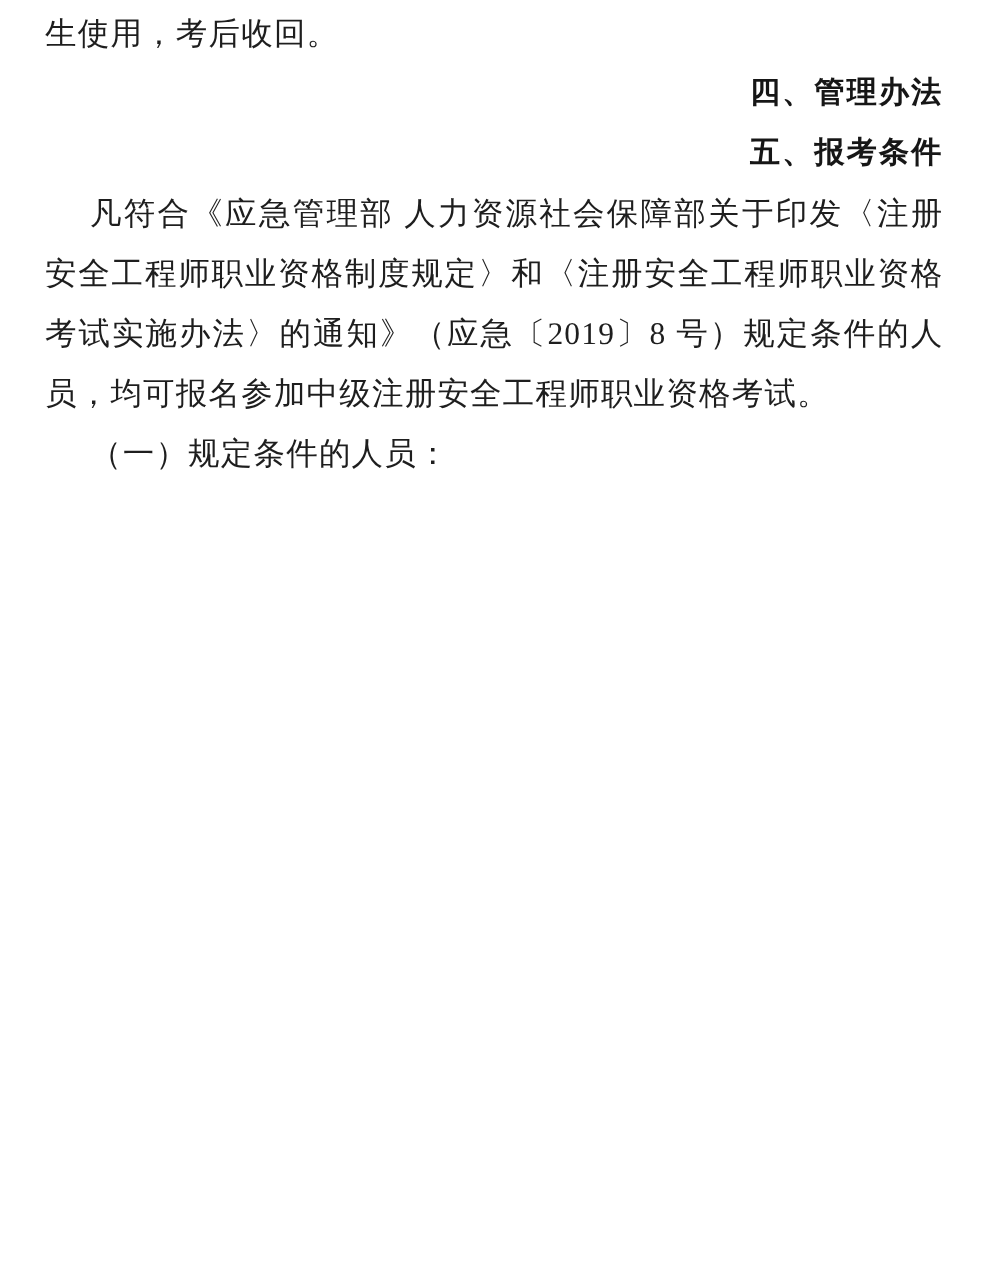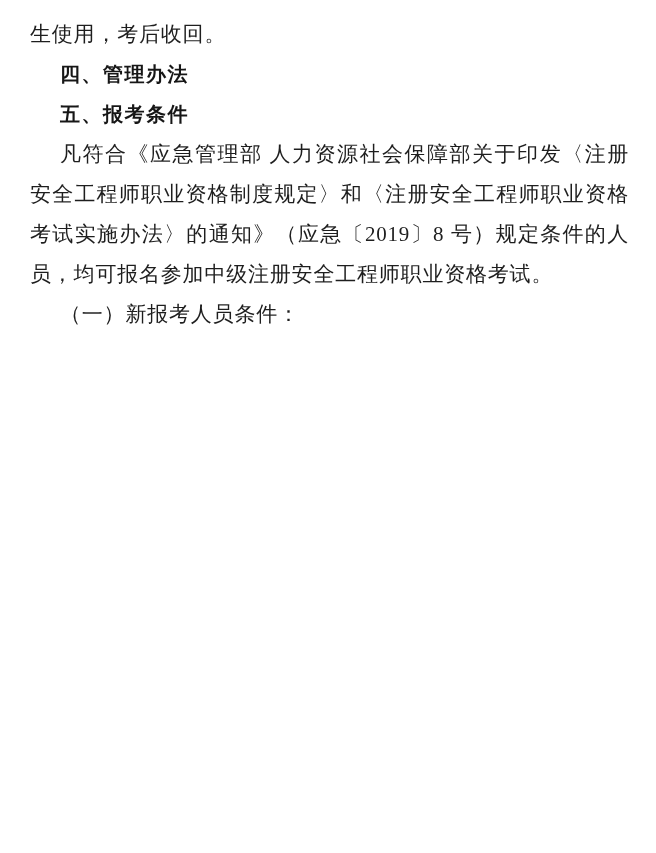--- a/index.html
+++ b/index.html
@@ -8,21 +8,21 @@
     background: #ffffff;
   }
   body {
     width: 656px;
     height: 853px;
     overflow: hidden;
     position: relative;
   }
   .doc-page {
     position: absolute;
-    top: 14px;
+    top: 2px;
     left: 30px;
     width: 599px;
     color: #1e1e1e;
     font-family: "Liberation Serif", "DejaVu Serif", serif;
     font-size: 21px;
     line-height: 40px;
     letter-spacing: 0.8px;
   }
   .para {
     margin: 0;
@@ -35,26 +35,27 @@
   }
   .heading {
     margin: 0;
     padding-left: 30px;
     font-family: "Liberation Sans", "DejaVu Sans", sans-serif;
     font-weight: 700;
     font-size: 20px;
     line-height: 40px;
     letter-spacing: 1.5px;
     color: #161616;
+    text-align: right;
   }
 </style>
 </head>
 <body>
 
 <div class="doc-page">
   <div>
       <p class="para">生使用，考后收回。</p>
       <h3 class="heading">四、管理办法</h3>
       <h3 class="heading">五、报考条件</h3>
       <p class="para indent">凡符合《应急管理部 人力资源社会保障部关于印发〈注册安全工程师职业资格制度规定〉和〈注册安全工程师职业资格考试实施办法〉的通知》（应急〔2019〕8 号）规定条件的人员，均可报名参加中级注册安全工程师职业资格考试。</p>
-      <p class="para indent">（一）新报考人员条件：</p>
+      <p class="para indent">（一）规定条件的人员：</p>
     </div>
 </div>
 
 </body></html>

